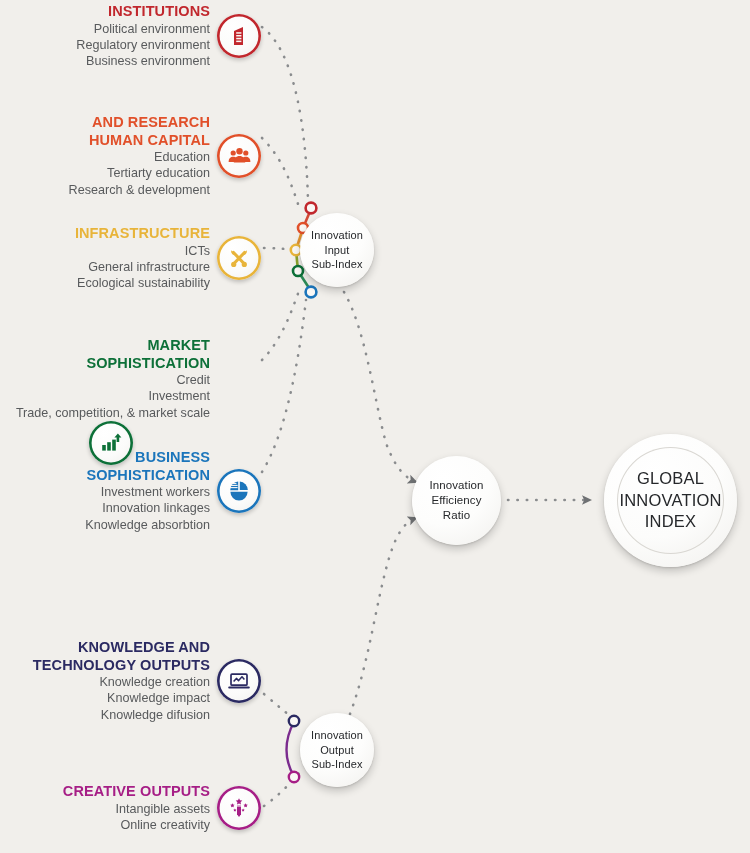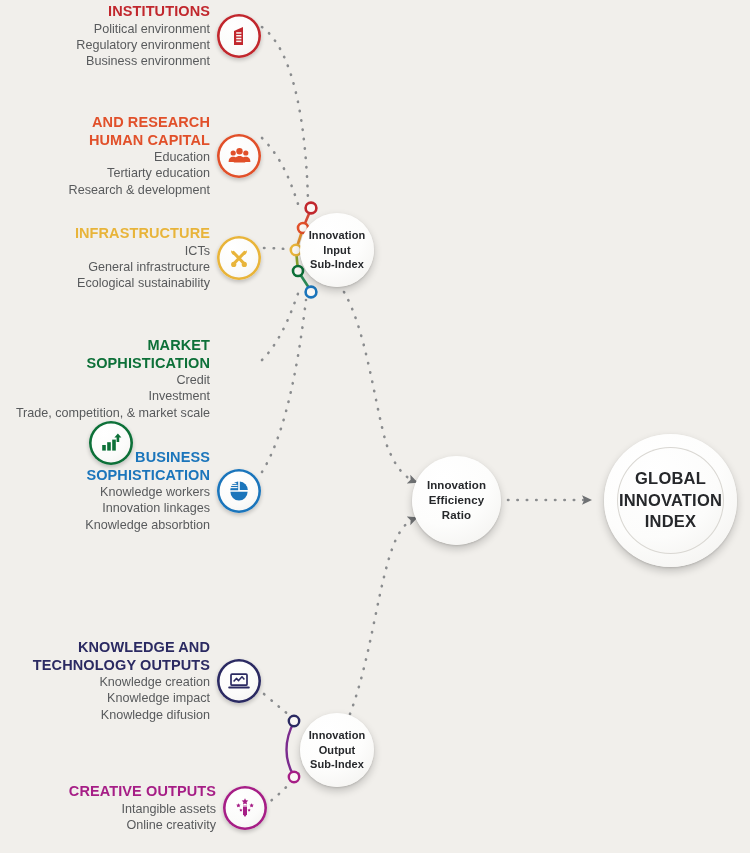--- a/index.html
+++ b/index.html
@@ -54,21 +54,21 @@
 
   
   .hub{
     position:absolute;border-radius:50%;
     background:radial-gradient(circle at 36% 26%, #ffffff 0%, #fdfdfc 52%, #f1f0ed 100%);
     box-shadow:0 4px 9px rgba(0,0,0,.20), 0 1px 2px rgba(0,0,0,.12);
     display:flex;align-items:center;justify-content:center;
     text-align:center;
   }
   .hub .lbl{
-    font-size:11px;font-weight:bold;color:#26282b;line-height:1.32;
+    font-size:11px;font-weight:normal;color:#26282b;line-height:1.32;
     letter-spacing:.1px;z-index:3;position:relative;
   }
 
   #hub-input{left:300px;top:213px;width:74px;height:74px;}
   #hub-output{left:300px;top:713px;width:74px;height:74px;}
   #hub-eff{left:412px;top:456px;width:89px;height:89px;}
   #hub-eff .lbl{font-size:11.5px;}
   #hub-gii{left:604px;top:434px;width:133px;height:133px;}
   #hub-gii .lbl{font-size:16.5px;line-height:1.3;letter-spacing:.2px;}
 
@@ -227,21 +227,21 @@
         <rect x="13.2" y="7.6" width="3.6" height="11" fill="#0d7038"></rect>
         <path d="M17.6 10 L17.6 5.4 L15.4 5.4 L18.9 1.6 L22.4 5.4 L20.2 5.4 L20.2 10 Z" fill="#0d7038"></path>
       </svg>
     </div>
   </div>
 
   <div class="pillar" style="left:5px;top:449px;">
     <div class="txt">
       <span class="title" style="color:#1b75bb">BUSINESS</span>
       <span class="title" style="color:#1b75bb">SOPHISTICATION</span>
-      <span class="sub">Knowledge workers</span>
+      <span class="sub">Investment workers</span>
       <span class="sub">Innovation linkages</span>
       <span class="sub">Knowledge absorbtion</span>
     </div>
     <div class="badge" style="box-shadow:0 2px 4px rgba(0,0,0,.22), inset 0 0 0 2.6px #1b75bb;">
       <svg width="24" height="24" viewBox="0 0 24 24" aria-hidden="true">
         <path d="M11.2 11.2 L11.2 2.6 A8.6 8.6 0 0 0 3.2 11.2 Z" fill="#1b75bb"></path>
         <path d="M12.8 11 L12.8 2.6 A8.6 8.6 0 0 1 20.8 11 Z" fill="#1b75bb"></path>
         <path d="M3.4 12.8 A8.6 8.6 0 0 0 20.6 12.8 Z" fill="#1b75bb"></path>
         <g stroke="#faf8f5" stroke-width="1.1">
           <path d="M3.4 6.4 L10.6 6.4"></path>
@@ -262,21 +262,21 @@
     </div>
     <div class="badge" style="box-shadow:0 2px 4px rgba(0,0,0,.22), inset 0 0 0 2.6px #2b2a62;">
       <svg width="26" height="22" viewBox="0 0 26 22" aria-hidden="true">
         <rect x="5" y="4.2" width="16" height="11" rx="1" fill="none" stroke="#2b2a62" stroke-width="1.7"></rect>
         <path d="M7.6 11.6 L10.4 8.4 L12.6 10.6 L16 6.8 L18.4 9.6" fill="none" stroke="#2b2a62" stroke-width="1.5" stroke-linejoin="round"></path>
         <rect x="2.2" y="16.4" width="21.6" height="2" rx="1" fill="#2b2a62"></rect>
       </svg>
     </div>
   </div>
 
-  <div class="pillar" style="left:11px;top:783px;">
+  <div class="pillar" style="left:5px;top:783px;">
     <div class="txt">
       <span class="title" style="color:#a61e86">CREATIVE OUTPUTS</span>
       <span class="sub">Intangible assets</span>
       <span class="sub">Online creativity</span>
     </div>
     <div class="badge" style="box-shadow:0 2px 4px rgba(0,0,0,.22), inset 0 0 0 2.6px #a61e86;">
       <svg width="24" height="24" viewBox="0 0 24 24" aria-hidden="true">
         <path d="M10 9.4 L14 9.4 L14 18.2 L12 21 L10 18.2 Z" fill="#a61e86"></path>
         <path d="M10 9.4 L14 9.4 L14 11 L10 11 Z" fill="#faf8f5" opacity=".55"></path>
         <path d="M12 2.2 l1 2.1 2.3.3 -1.7 1.6 .4 2.3 -2-1.1 -2 1.1 .4-2.3 -1.7-1.6 2.3-.3 Z" fill="#a61e86"></path>

